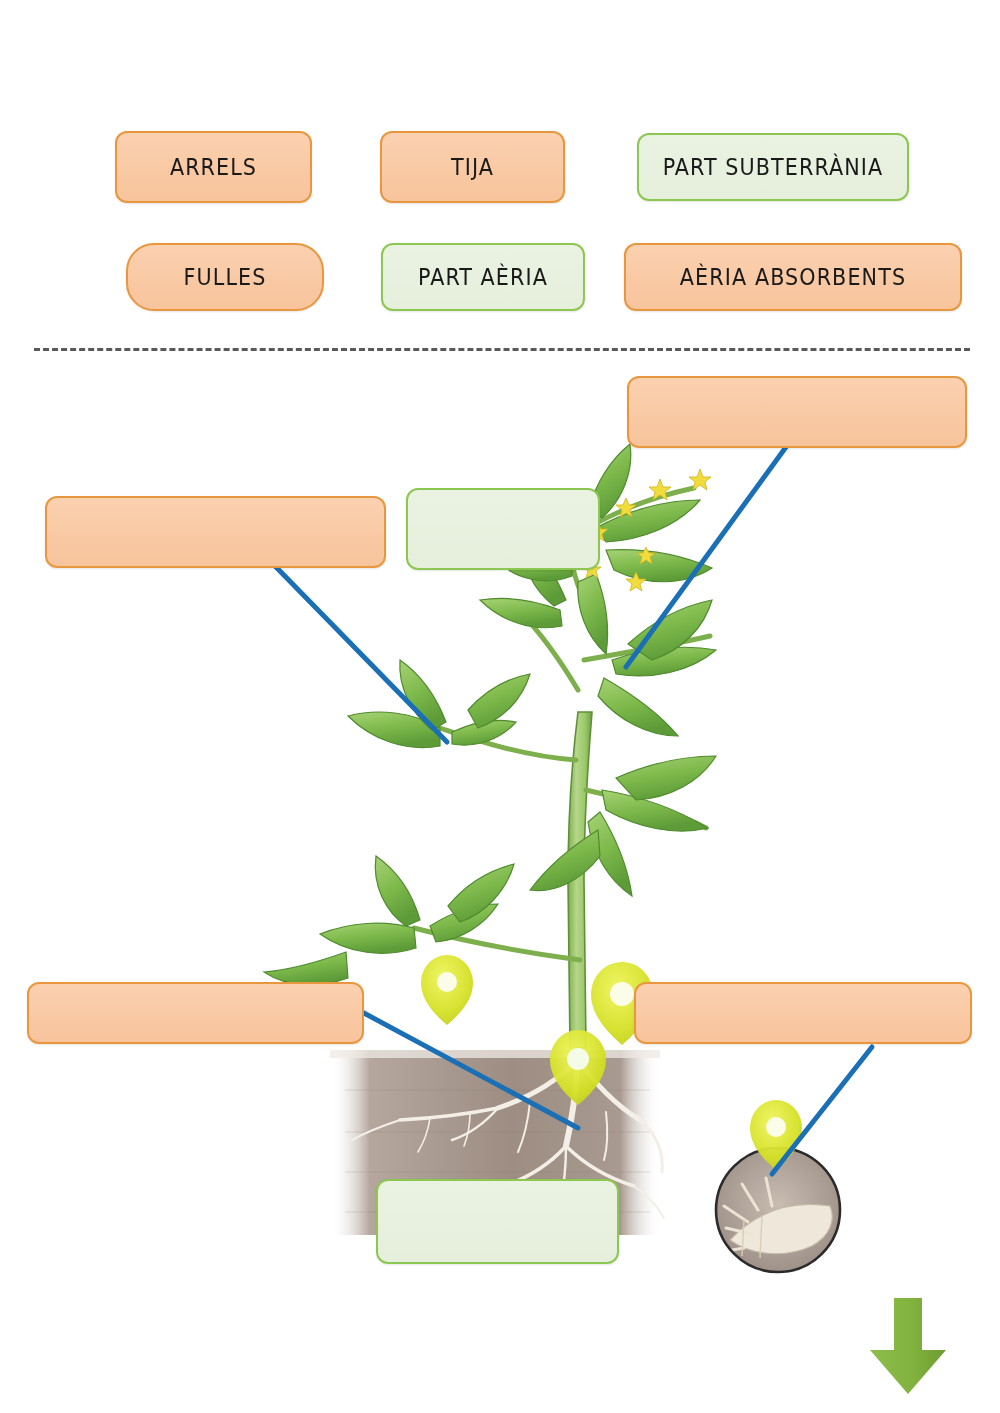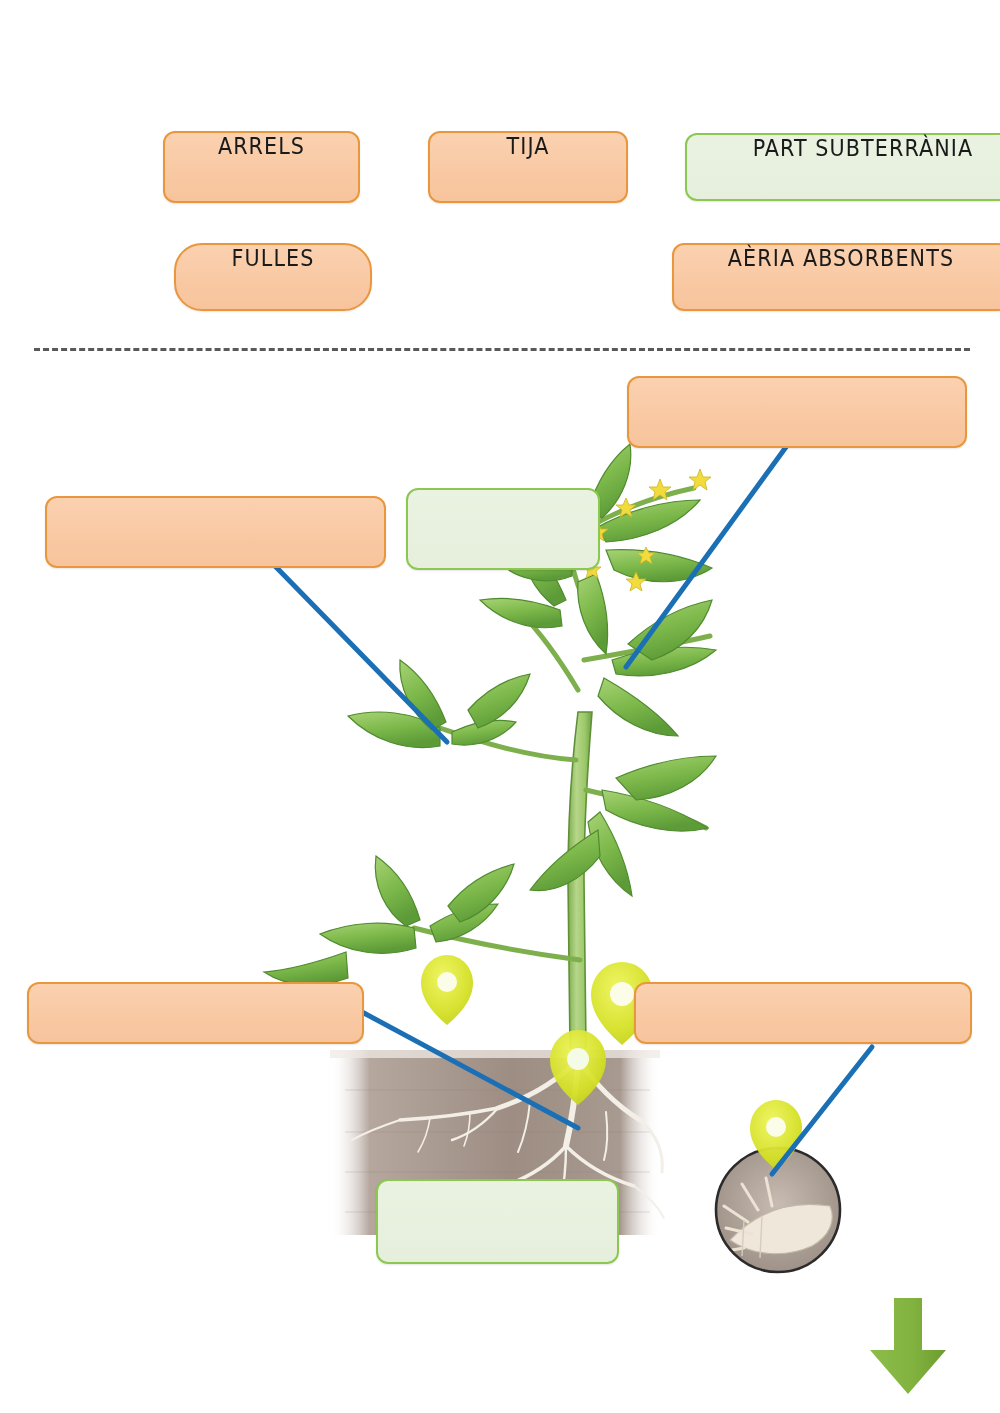--- a/index.html
+++ b/index.html
@@ -14,29 +14,28 @@
   .instruction{
     position:absolute;left:122px;top:50px;
     font-size:24px;color:#161616;letter-spacing:.1px;
     font-family:"DejaVu Sans Condensed","Liberation Sans",sans-serif;
     white-space:nowrap;
   }
 
   
   .tile{
     position:absolute;
-    display:flex;justify-content:center;
+    display:flex;align-items:center;justify-content:center;
     border-radius:12px;
     font-size:23px;letter-spacing:1.1px;
     color:#1a1a1a;
     text-align:center;
     box-sizing:border-box;
     box-shadow:0 1px 2px rgba(0,0,0,.10);
     font-family:"DejaVu Sans Condensed","Liberation Sans",sans-serif;
-    margin-left:48px;
   }
   .tile.orange{
     background:linear-gradient(180deg,#fbd1b0 0%,#f9c9a4 55%,#f7c49c 100%);
     border:2.5px solid #e8973f;
   }
   .tile.green{
     background:linear-gradient(180deg,#eaf2e1 0%,#e6efdc 100%);
     border:2.5px solid #8cc751;
   }
 
@@ -71,29 +70,32 @@
 </style>
 </head>
 <body>
 
 <div class="page">
 
 
   <div class="tile orange" style="left:115px;top:131px;width:197px;height:72px;">
     <span>ARRELS</span>
   </div>
-  <div class="tile orange" style="left:380px;top:131px;width:200px;height:72px;">
+  <div class="tile orange" style="left:380px;top:131px;width:185px;height:72px;">
     <span>TIJA</span>
   </div>
-  <div class="tile green" style="left:637px;top:133px;width:356px;height:68px;">
+  <div class="tile green" style="left:637px;top:133px;width:272px;height:68px;">
     <span>PART SUBTERRÀNIA</span>
   </div>
 
   <div class="tile orange" style="left:126px;top:243px;width:198px;height:68px;border-radius:28px;">
     <span>FULLES</span>
+  </div>
+  <div class="tile green" style="left:381px;top:243px;width:204px;height:68px;">
+    <span>PART AÈRIA</span>
   </div>
   <div class="tile orange" style="left:624px;top:243px;width:338px;height:68px;">
     <span>AÈRIA ABSORBENTS</span>
   </div>
 
   <div class="separator"></div>
 
   <div class="stage">
     <svg width="1000" height="950" viewBox="0 0 1000 950" xmlns="http://www.w3.org/2000/svg">
       <defs>

